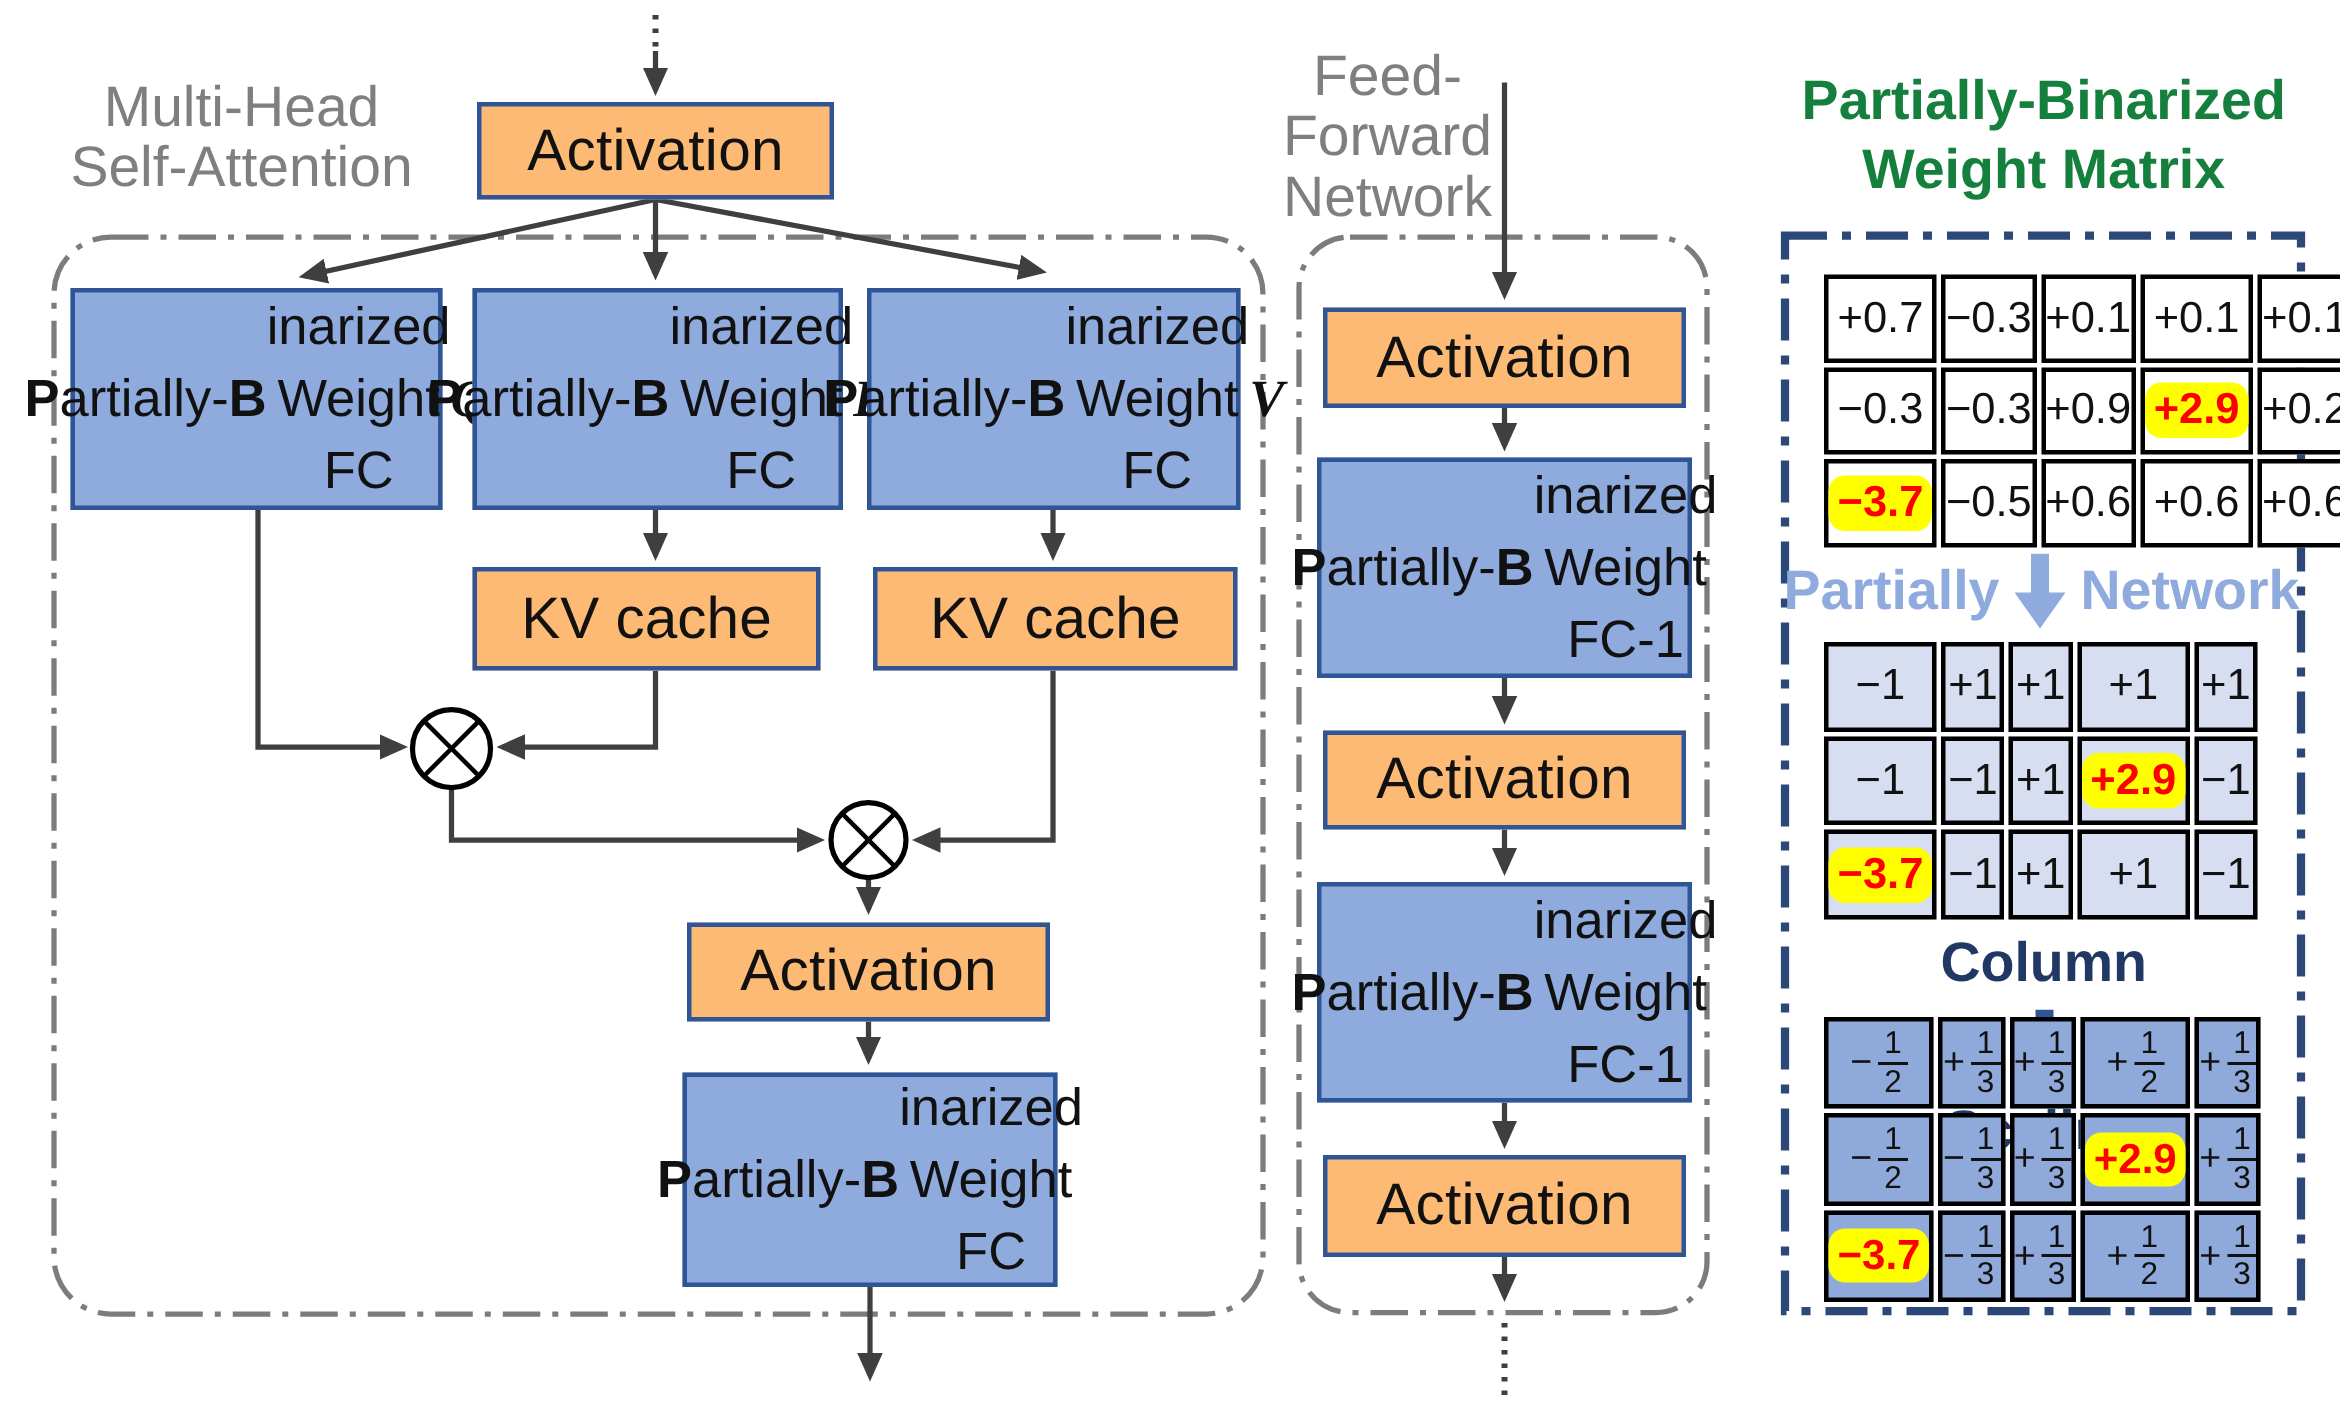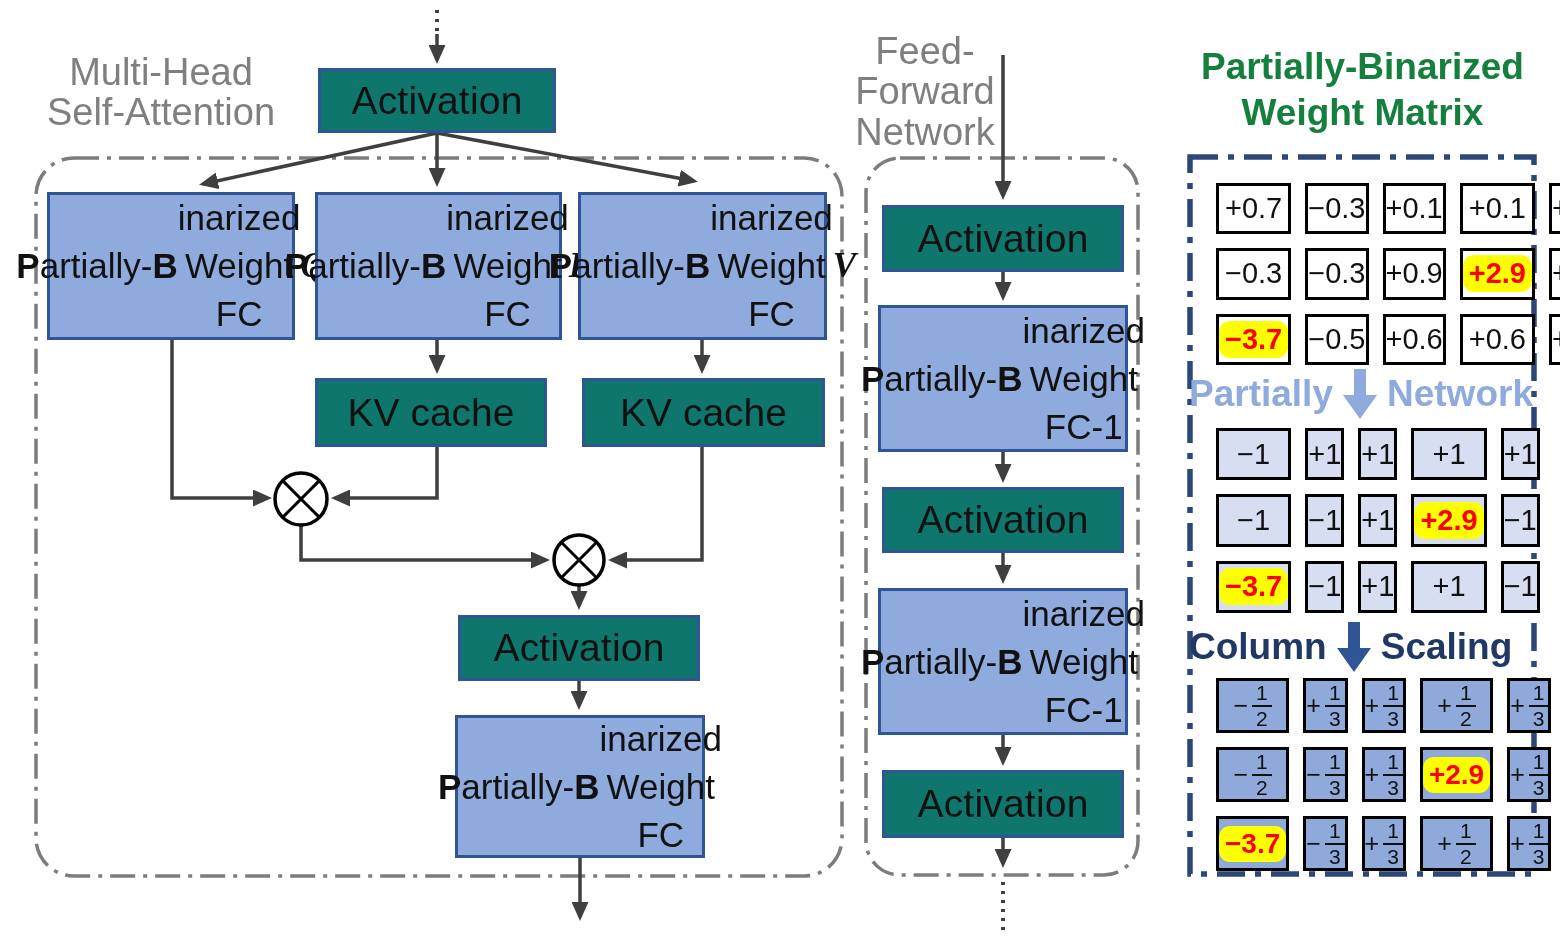--- a/index.html
+++ b/index.html
@@ -6,21 +6,21 @@
   #canvas{
     position:relative;width:1560px;height:938px;background:#ffffff;
     font-family:"Liberation Sans",sans-serif;color:#111;overflow:hidden;
   }
   #wires{position:absolute;left:0;top:0;width:1560px;height:938px;}
 
   .node{
     position:absolute;box-sizing:border-box;border:3.5px solid #2F5597;
     display:flex;align-items:center;justify-content:center;text-align:center;
   }
-  .node.light{background:#0f766e;}
+  .node.light{background:#fdba74;}
   .node.blue{background:#8FAADC;}
   .act{font-size:39px;letter-spacing:0.2px;}
   .fc{font-size:35px;line-height:48px;}
   .kv{font-size:39px;}
   .mvar{font-family:"Liberation Serif",serif;font-style:italic;font-weight:bold;}
 
   .section-label{
     position:absolute;color:#7F7F7F;font-size:38px;line-height:1.06;
     text-align:center;font-weight:400;
   }
@@ -28,26 +28,26 @@
   .panel-title{
     position:absolute;color:#15803d;font-weight:bold;font-size:37px;
     line-height:1.24;text-align:center;
   }
 
   .step-label{
     position:absolute;display:flex;align-items:center;justify-content:flex-start;
     gap:10px;font-size:37px;font-weight:bold;
   }
   .step-label.peri{color:#8FAADC;}
-  .step-label.navy{color:#1F3864;}
+  .step-label.navy{color:#1F3864;flex-direction:column;}
   .block-arrow{flex:0 0 auto;}
 
   .matrix{
     position:absolute;display:grid;grid-template-columns:repeat(5,1fr);
-    grid-auto-rows:1fr;gap:14px;
+    grid-auto-rows:1fr;gap:3px;
   }
   .mcell{
     border:3.5px solid #000;display:flex;align-items:center;justify-content:center;
     font-size:29px;
   }
   .matrix.m-white .mcell{background:#ffffff;}
   .matrix.m-light .mcell{background:#D8DEF1;}
   .matrix.m-mid .mcell{background:#8FA9DB;font-size:28px;}
   .hl{background:#FFFF00;color:#FF0000;font-weight:bold;padding:2px 6px;border-radius:11px;}
   .sign{font-size:25px;margin-right:4px;}

